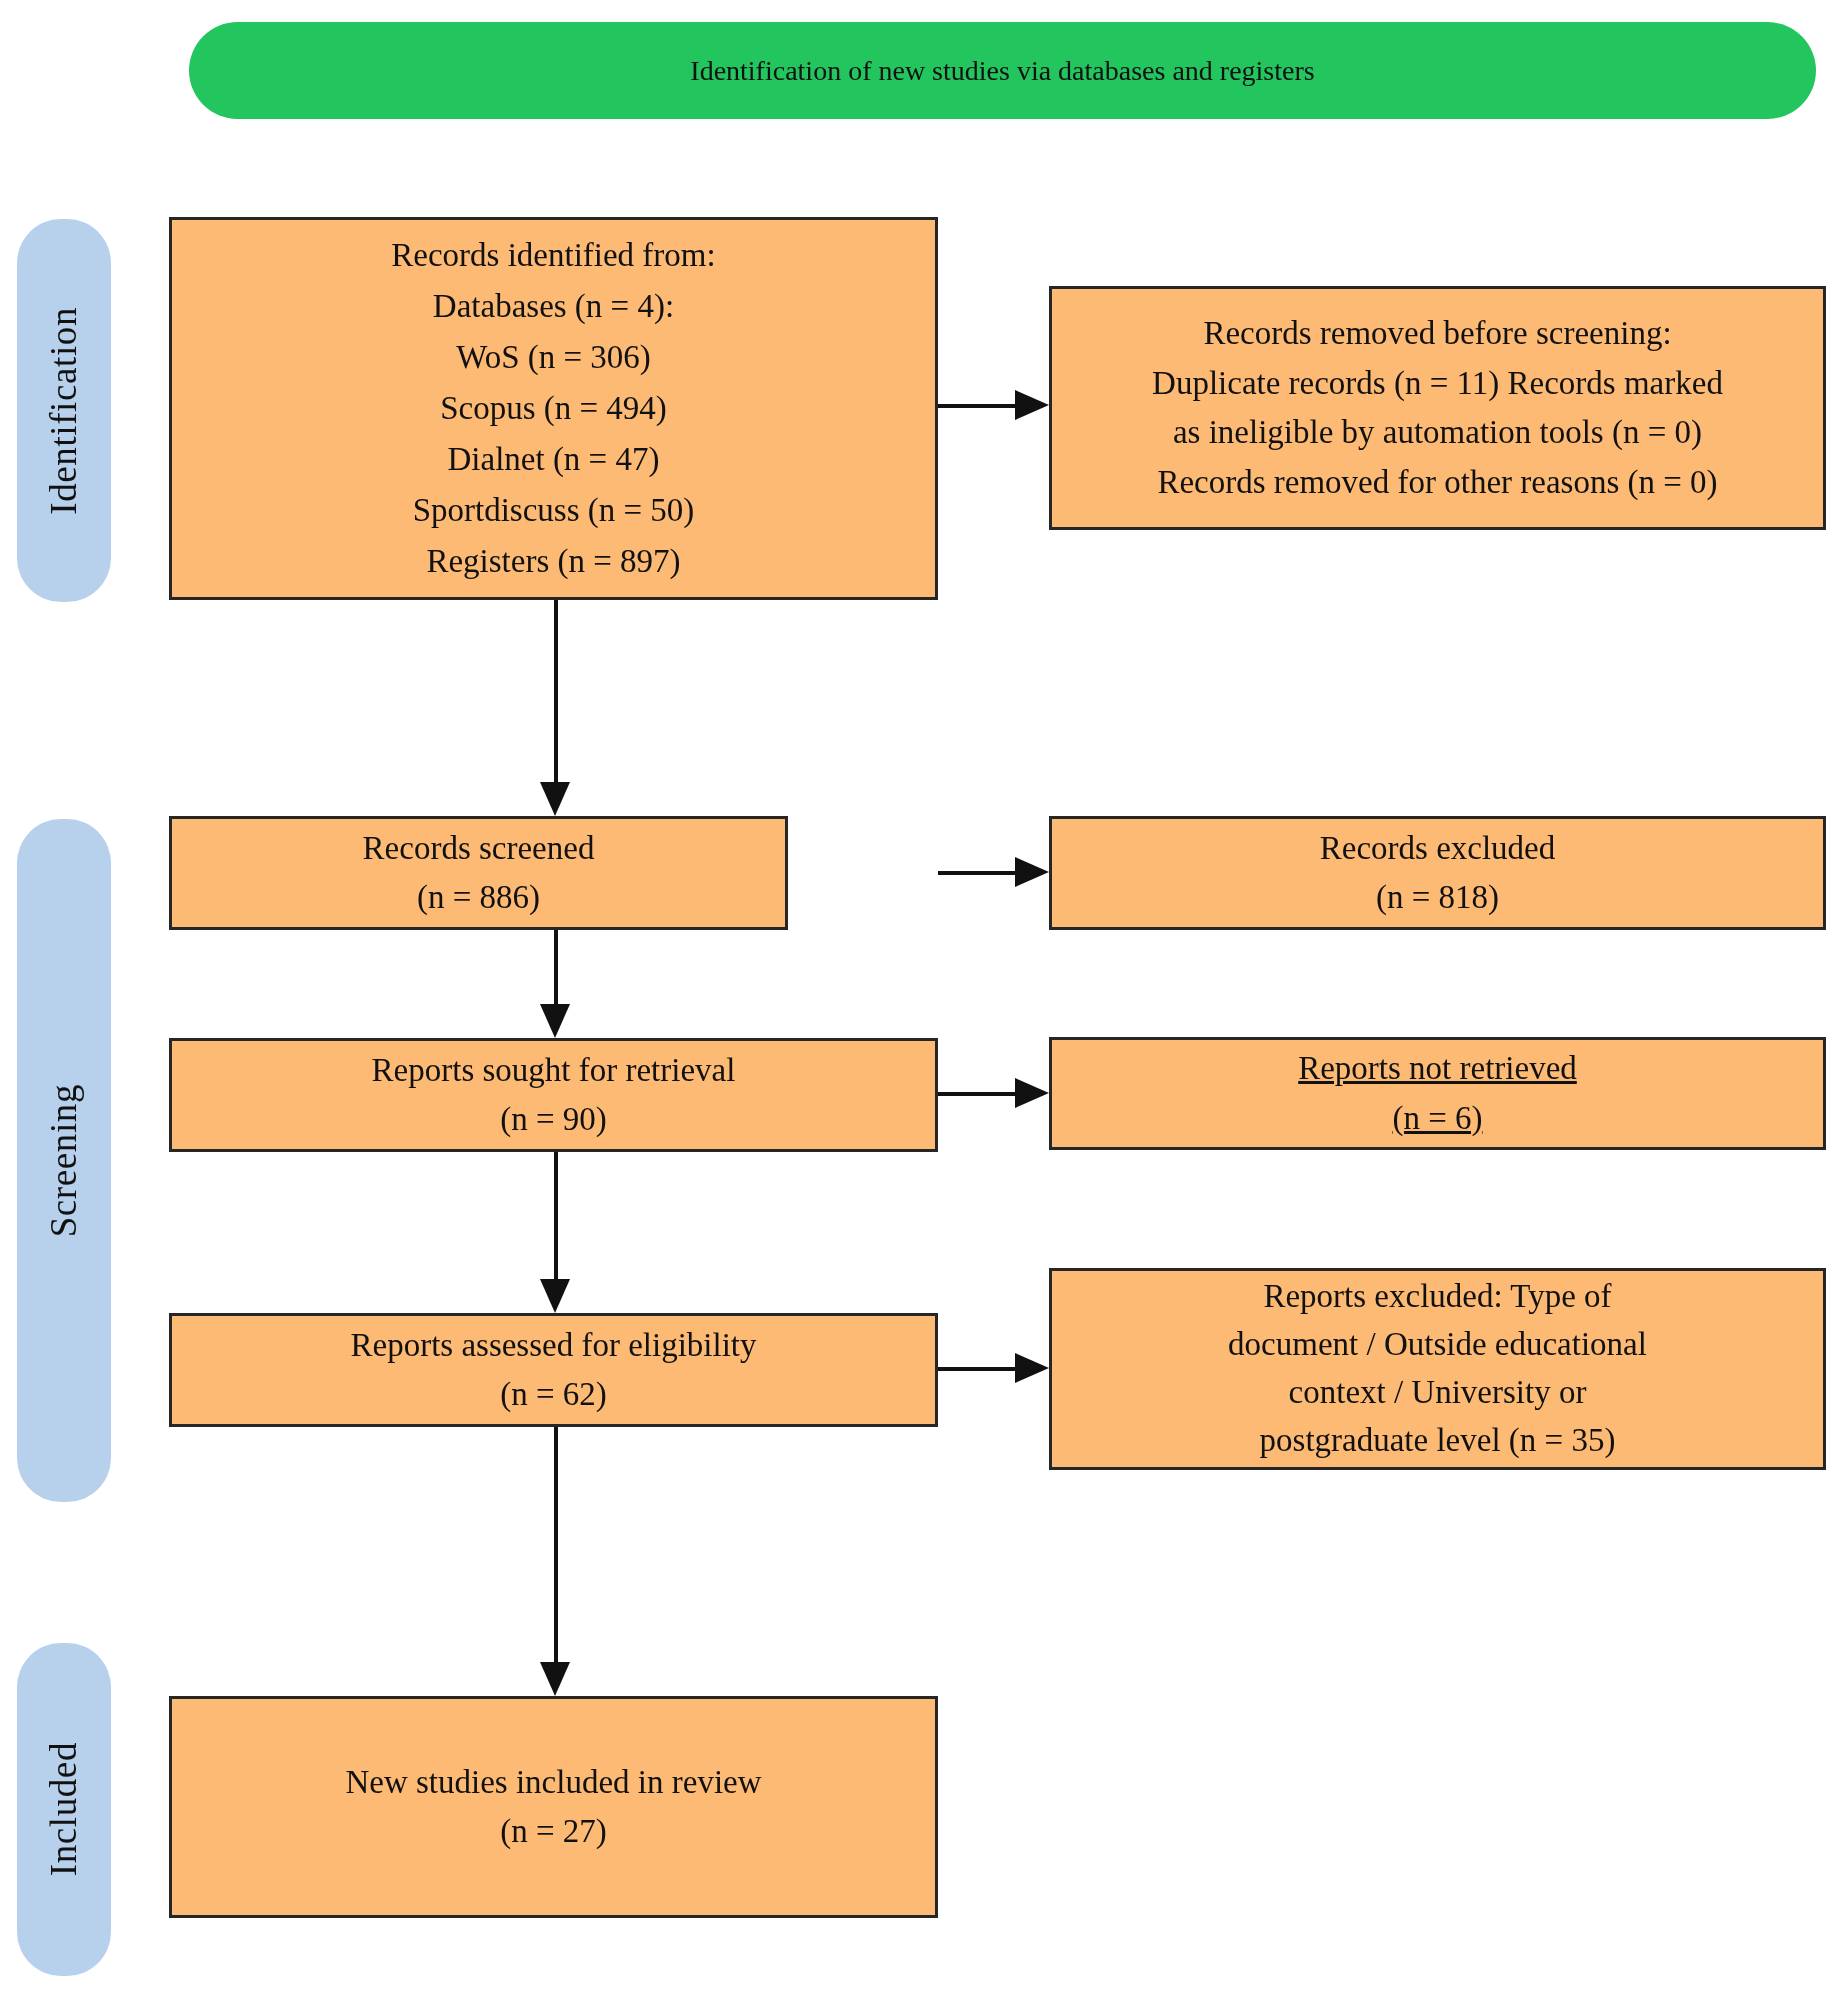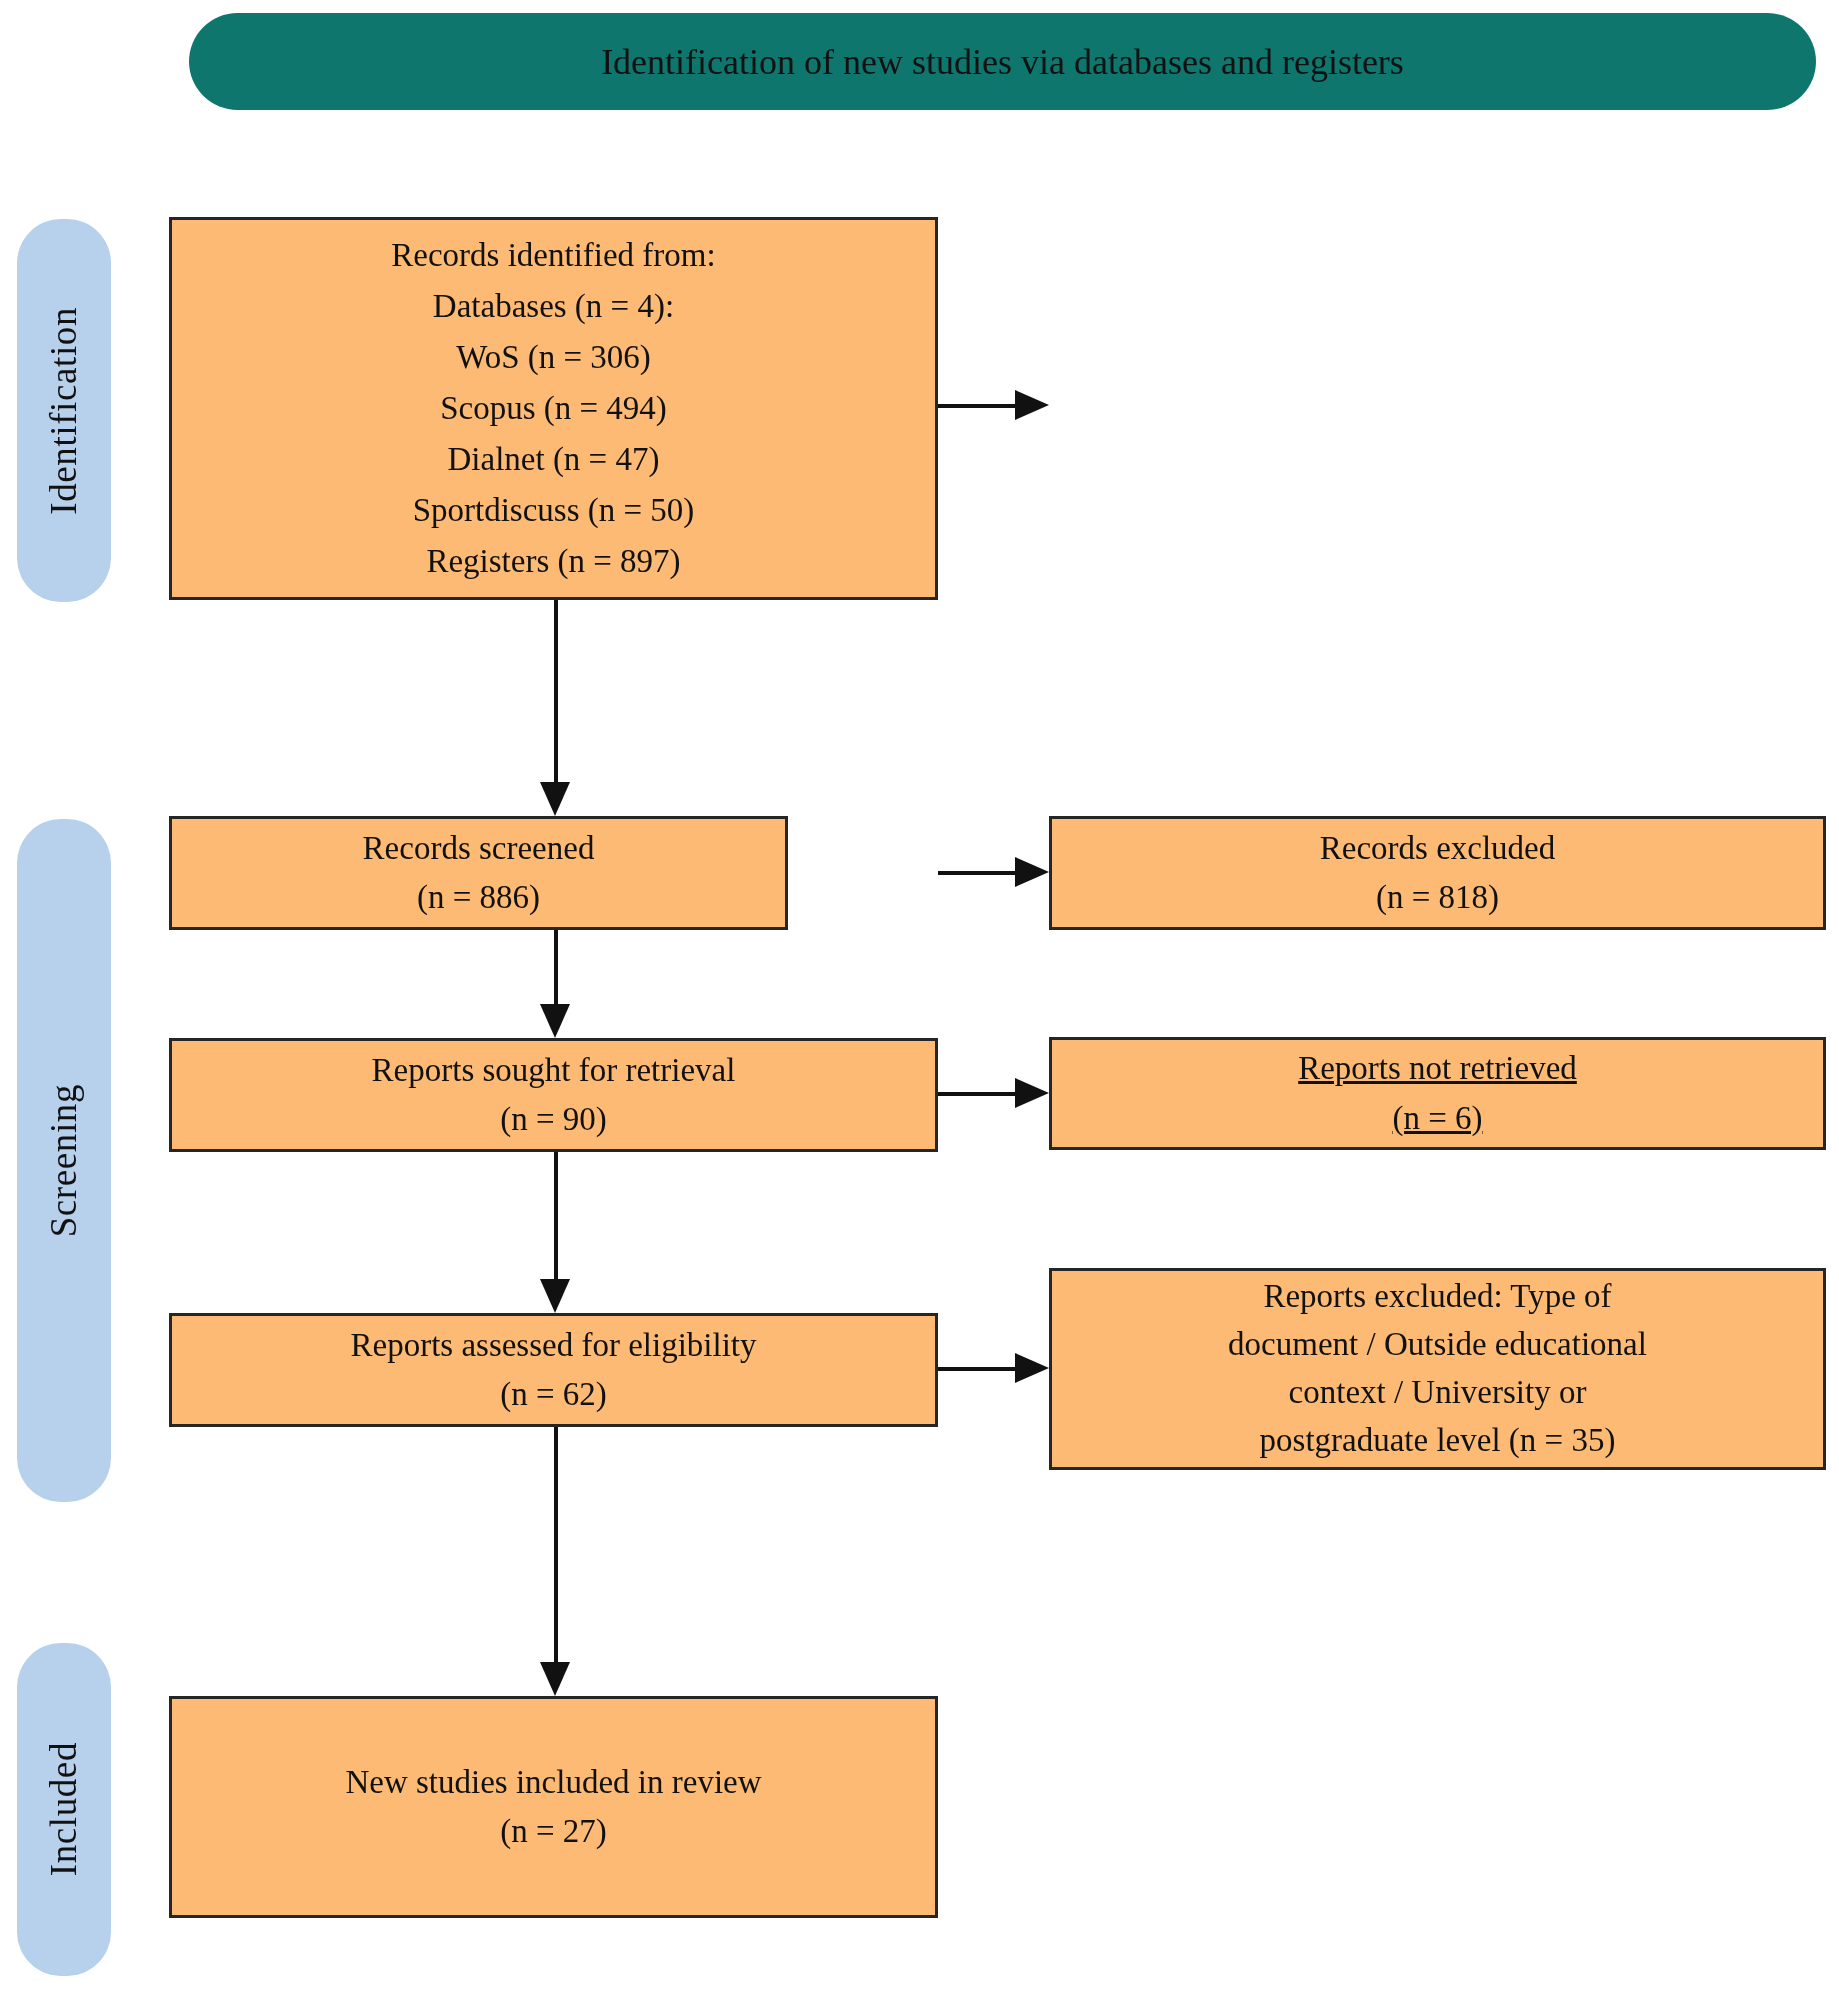--- a/index.html
+++ b/index.html
@@ -15,28 +15,28 @@
     color: #111111;
   }
   .canvas {
     position: absolute;
     left: 0; top: 0;
     width: 1839px;
     height: 1995px;
   }
   .banner {
     position: absolute;
-    left: 189px; top: 13px;
+    left: 189px; top: 22px;
     width: 1627px; height: 97px;
-    background: #0f766e;
+    background: #22c55e;
     border-radius: 49px;
     display: flex;
     align-items: center;
     justify-content: center;
-    font-size: 36px;
+    font-size: 28px;
     text-align: center;
     box-sizing: border-box;
   }
   .tag {
     position: absolute;
     left: 16.7px;
     width: 94px;
     background: #B7D0EC;
     border-radius: 44px;
     display: flex;
@@ -126,20 +126,26 @@
   <div class="box box-identified">
     <span>Records identified from:
 Databases (n = 4):
 WoS (n = 306)
 Scopus (n = 494)
 Dialnet (n = 47)
 Sportdiscuss (n = 50)
 Registers (n = 897)</span>
   </div>
 
+  <div class="box box-removed">
+    <span>Records removed before screening:
+Duplicate records (n = 11) Records marked
+as ineligible by automation tools (n = 0)
+Records removed for other reasons (n = 0)</span>
+  </div>
 
   <div class="box box-screened">
     <span>Records screened
 (n = 886)</span>
   </div>
 
   <div class="box box-excluded">
     <span>Records excluded
 (n = 818)</span>
   </div>

